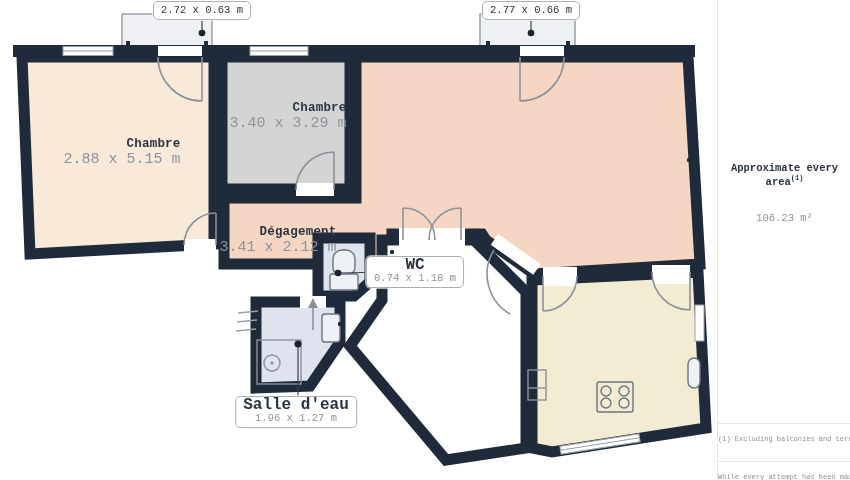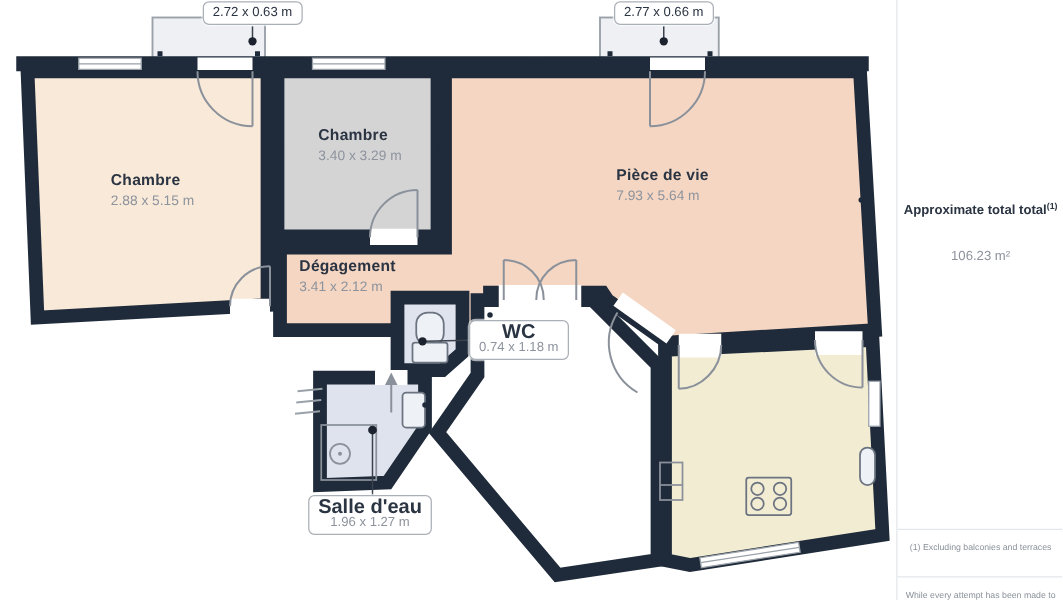--- a/index.html
+++ b/index.html
@@ -1,23 +1,23 @@
 <!DOCTYPE html>
 <html><head>
 <meta charset="utf-8">
 <style>
   html,body{margin:0;padding:0;background:#fff;}
   #stage{position:relative;width:850px;height:480px;background:#fff;overflow:hidden;
-         font-family:Liberation Sans, sans-serif;}
+         font-family:Liberation Mono, monospace;}
   svg{position:absolute;left:0;top:0;}
   
-  .room-label{position:absolute;transform:translateX(-50%);text-align:left;
+  .room-label{position:absolute;transform:translateX(-50%);text-align:right;
               pointer-events:none;white-space:nowrap;line-height:15px;}
   .room-label .rname{font-size:12.5px;font-weight:700;color:#2b3442;letter-spacing:.2px;}
-  .room-label .rdims{font-size:11px;color:#8d939d;}
+  .room-label .rdims{font-size:15px;color:#8d939d;}
   
   .mbox{position:absolute;transform:translateX(-50%);background:#fff;
         border:1.5px solid #aab0b8;border-radius:5px;padding:2px 7px;text-align:center;
         white-space:nowrap;line-height:13px;box-shadow:0 0 0 1px rgba(255,255,255,.6);}
   .mbox .mname{font-size:16px;font-weight:700;color:#2b3442;display:block;}
   .mbox .mdims{font-size:10.5px;color:#2b3442;display:block;}
   .mbox .mdims.gray{color:#8d939d;}
   
   .sidebar{position:absolute;left:717px;top:0;width:133px;height:480px;background:#fff;
            border-left:1px solid #e4e7ea;}
@@ -174,42 +174,38 @@
   </div>
 
   <div class="room-label" style="left:122px;top:136px;">
     <span class="rname">Chambre</span><br>
     <span class="rdims">2.88 x 5.15 m</span>
   </div>
   <div class="room-label" style="left:288px;top:100px;">
     <span class="rname">Chambre</span><br>
     <span class="rdims">3.40 x 3.29 m</span>
   </div>
-  <div class="room-label" style="left:530px;top:132px;">
-    <span class="rname">Pièce de vie</span><br>
-    <span class="rdims">7.93 x 5.64 m</span>
-  </div>
-  <div class="room-label" style="left:278px;top:205px;">
+  <div class="room-label" style="left:278px;top:224px;">
     <span class="rname">Dégagement</span><br>
     <span class="rdims">3.41 x 2.12 m</span>
   </div>
 
   <div class="mbox" style="left:415px;top:256px;">
     <span class="mname">WC</span>
     <span class="mdims gray">0.74 x 1.18 m</span>
   </div>
   <div class="mbox" style="left:296px;top:396px;">
     <span class="mname">Salle d'eau</span>
     <span class="mdims gray">1.96 x 1.27 m</span>
   </div>
 
   <div class="sidebar">
     <div class="area-block">
       <div class="area-title">
-        <span>Approximate total total</span><sup>(1)</sup>
+        <span>Approximate every area</span><sup>(1)</sup>
       </div>
       <div class="area-value">106.23 m²</div>
     </div>
     <div class="footnote1">
       <span class="footnote-text">(1) Excluding balconies and terraces</span>
     </div>
     <div class="footnote2">
       <span class="footnote-text">While every attempt has been made to</span>
     </div>
   </div>

